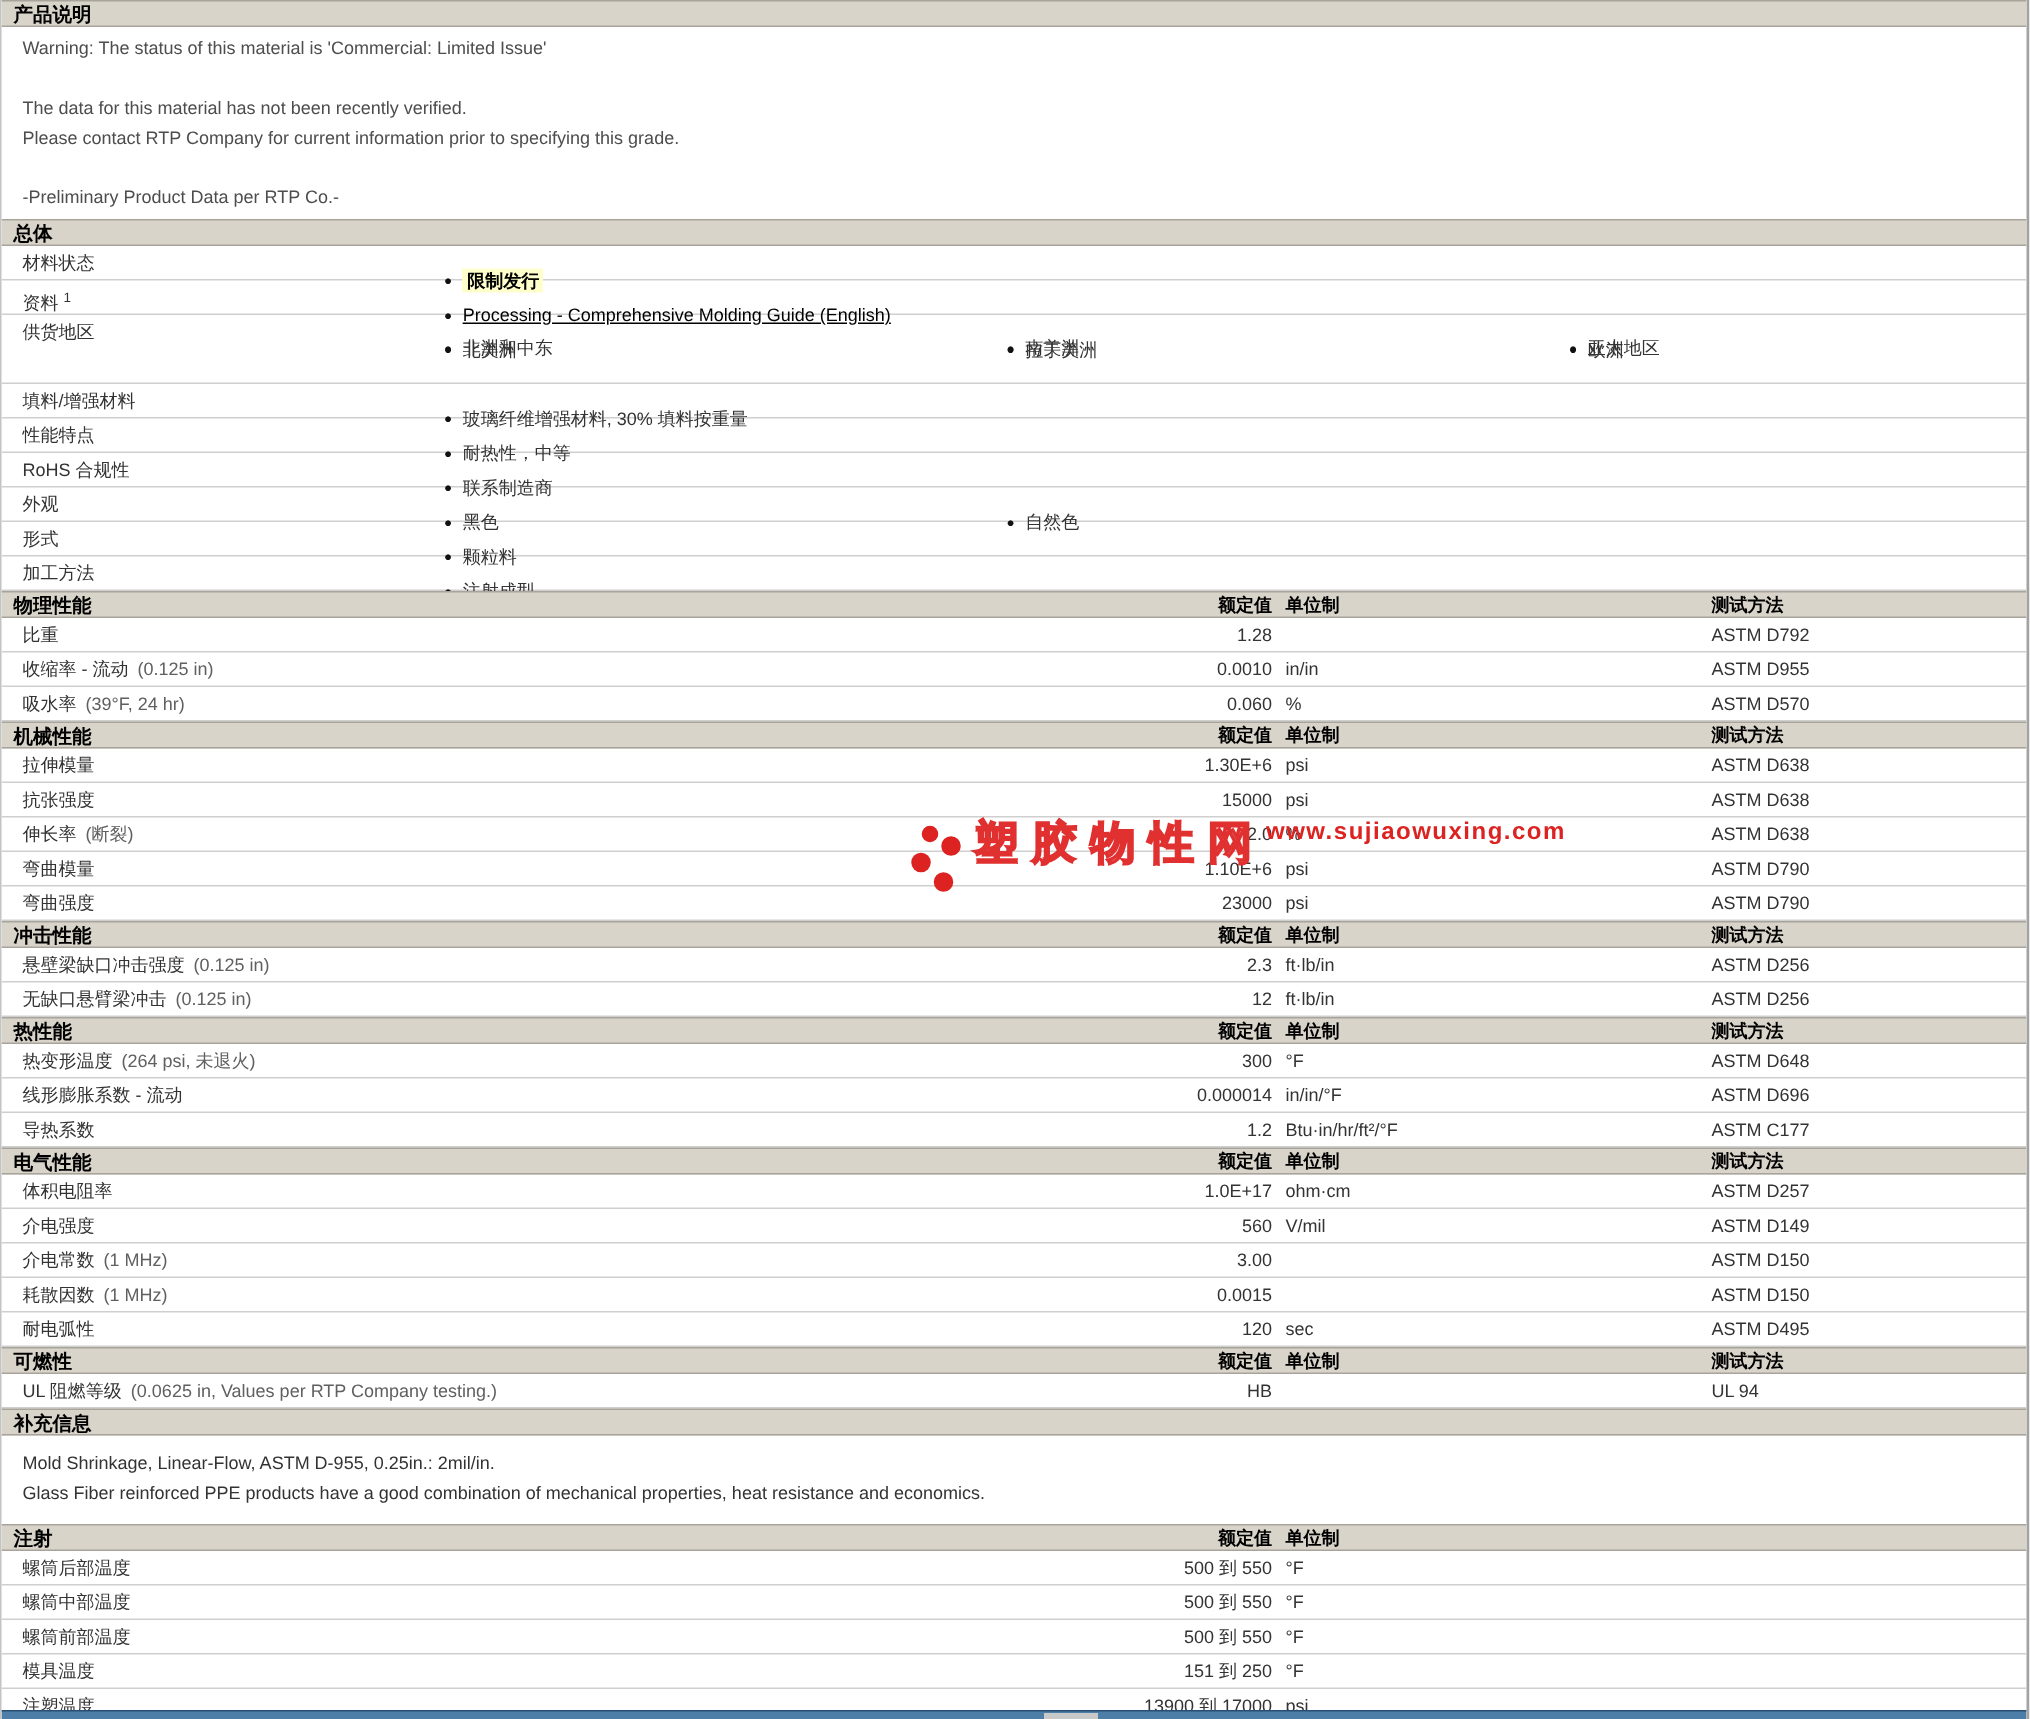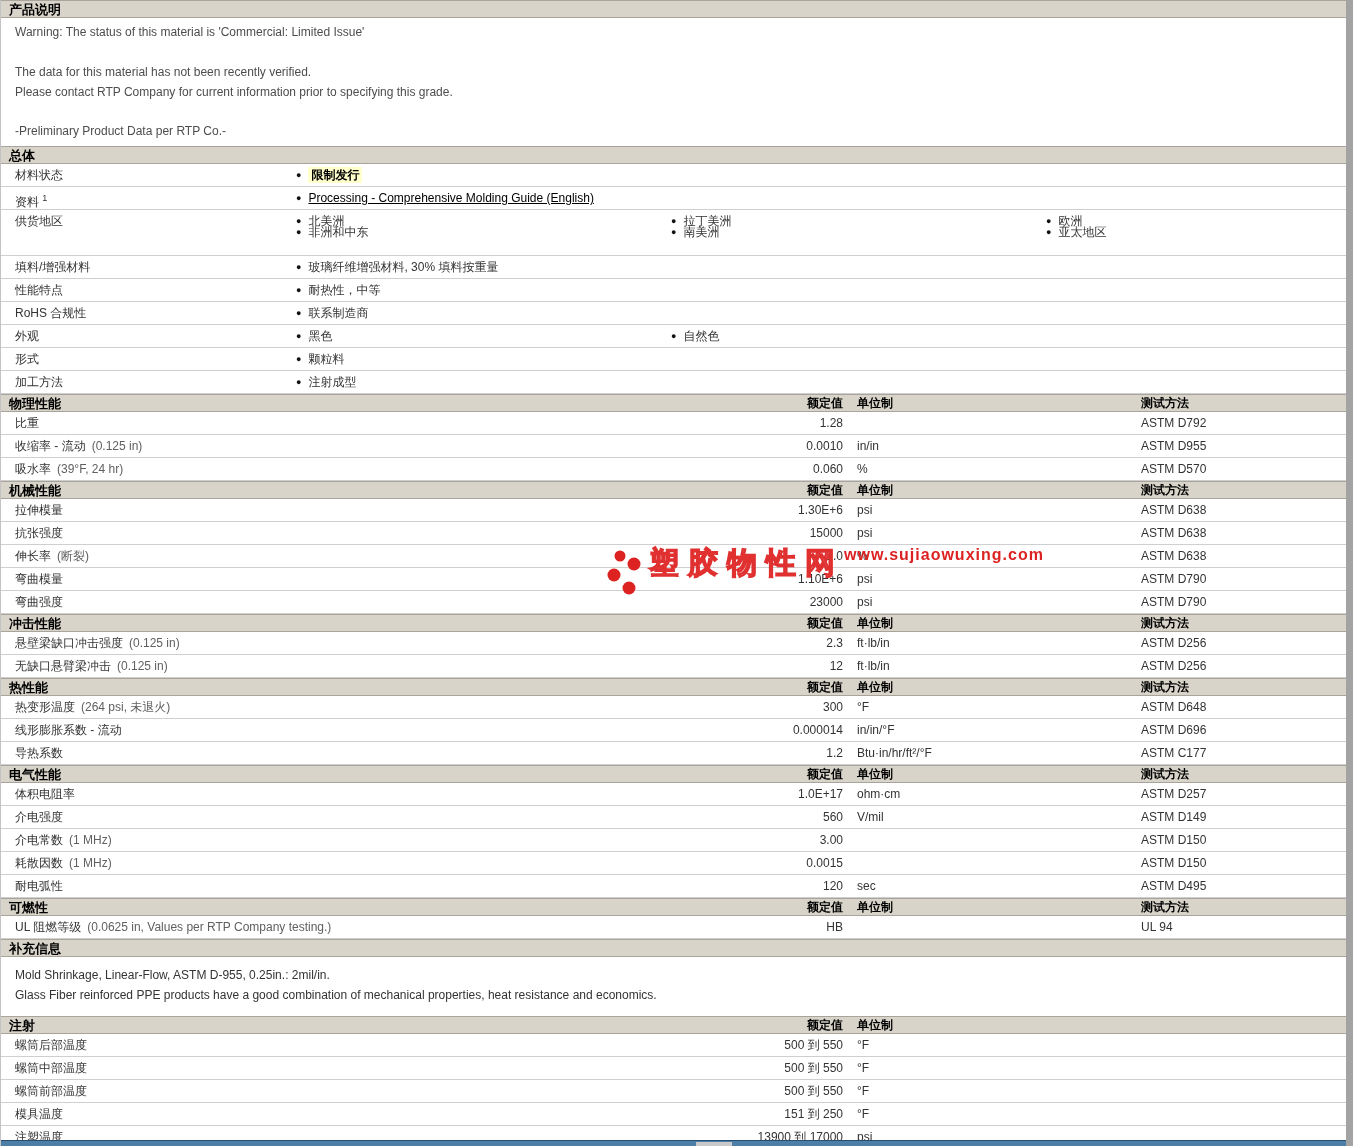--- a/index.html
+++ b/index.html
@@ -8,21 +8,21 @@
     font-family: "Liberation Sans", sans-serif;
     font-size: 12px;
     color: #333;
     width: 1353px;
   }
   .sheet {
     position: relative;
     width: 1353px;
     height: 1146px;
     border-left: 1px solid #c3c3c3;
-    border-right: 7px solid #a3a3a3;
+    border-right: 2px solid #a3a3a3;
     overflow: hidden;
     background: #fff;
   }
   
   .bar {
     position: relative;
     height: 18px;
     line-height: 17px;
     background: #d8d4ca;
     border-top: 1px solid #a8a49c;
@@ -48,21 +48,21 @@
     border-bottom: 1px solid #cfcfcf;
     white-space: nowrap;
   }
   .row.tall { height: 46px; }
   .rlabel { position:absolute; left:14px; color:#333; }
   .rcond  { color:#606060; margin-left:6px; }
   .rvalue { position:absolute; right:503px; color:#333; }
   .runit  { position:absolute; left:856px; color:#333; }
   .rmethod{ position:absolute; left:1140px; color:#333; }
   
-  .bitem { position:absolute; top:0; }
+  .bitem { position:absolute; top:12px; }
   .bitem.c1 { left:295px; }
   .bitem.c2 { left:670px; }
   .bitem.c3 { left:1045px; }
   .bitem.l2 { top:11px; }
   .bitem::before {
     content:"●";
     font-size:9px;
     margin-right:7px;
     position:relative;
     top:-1px;

